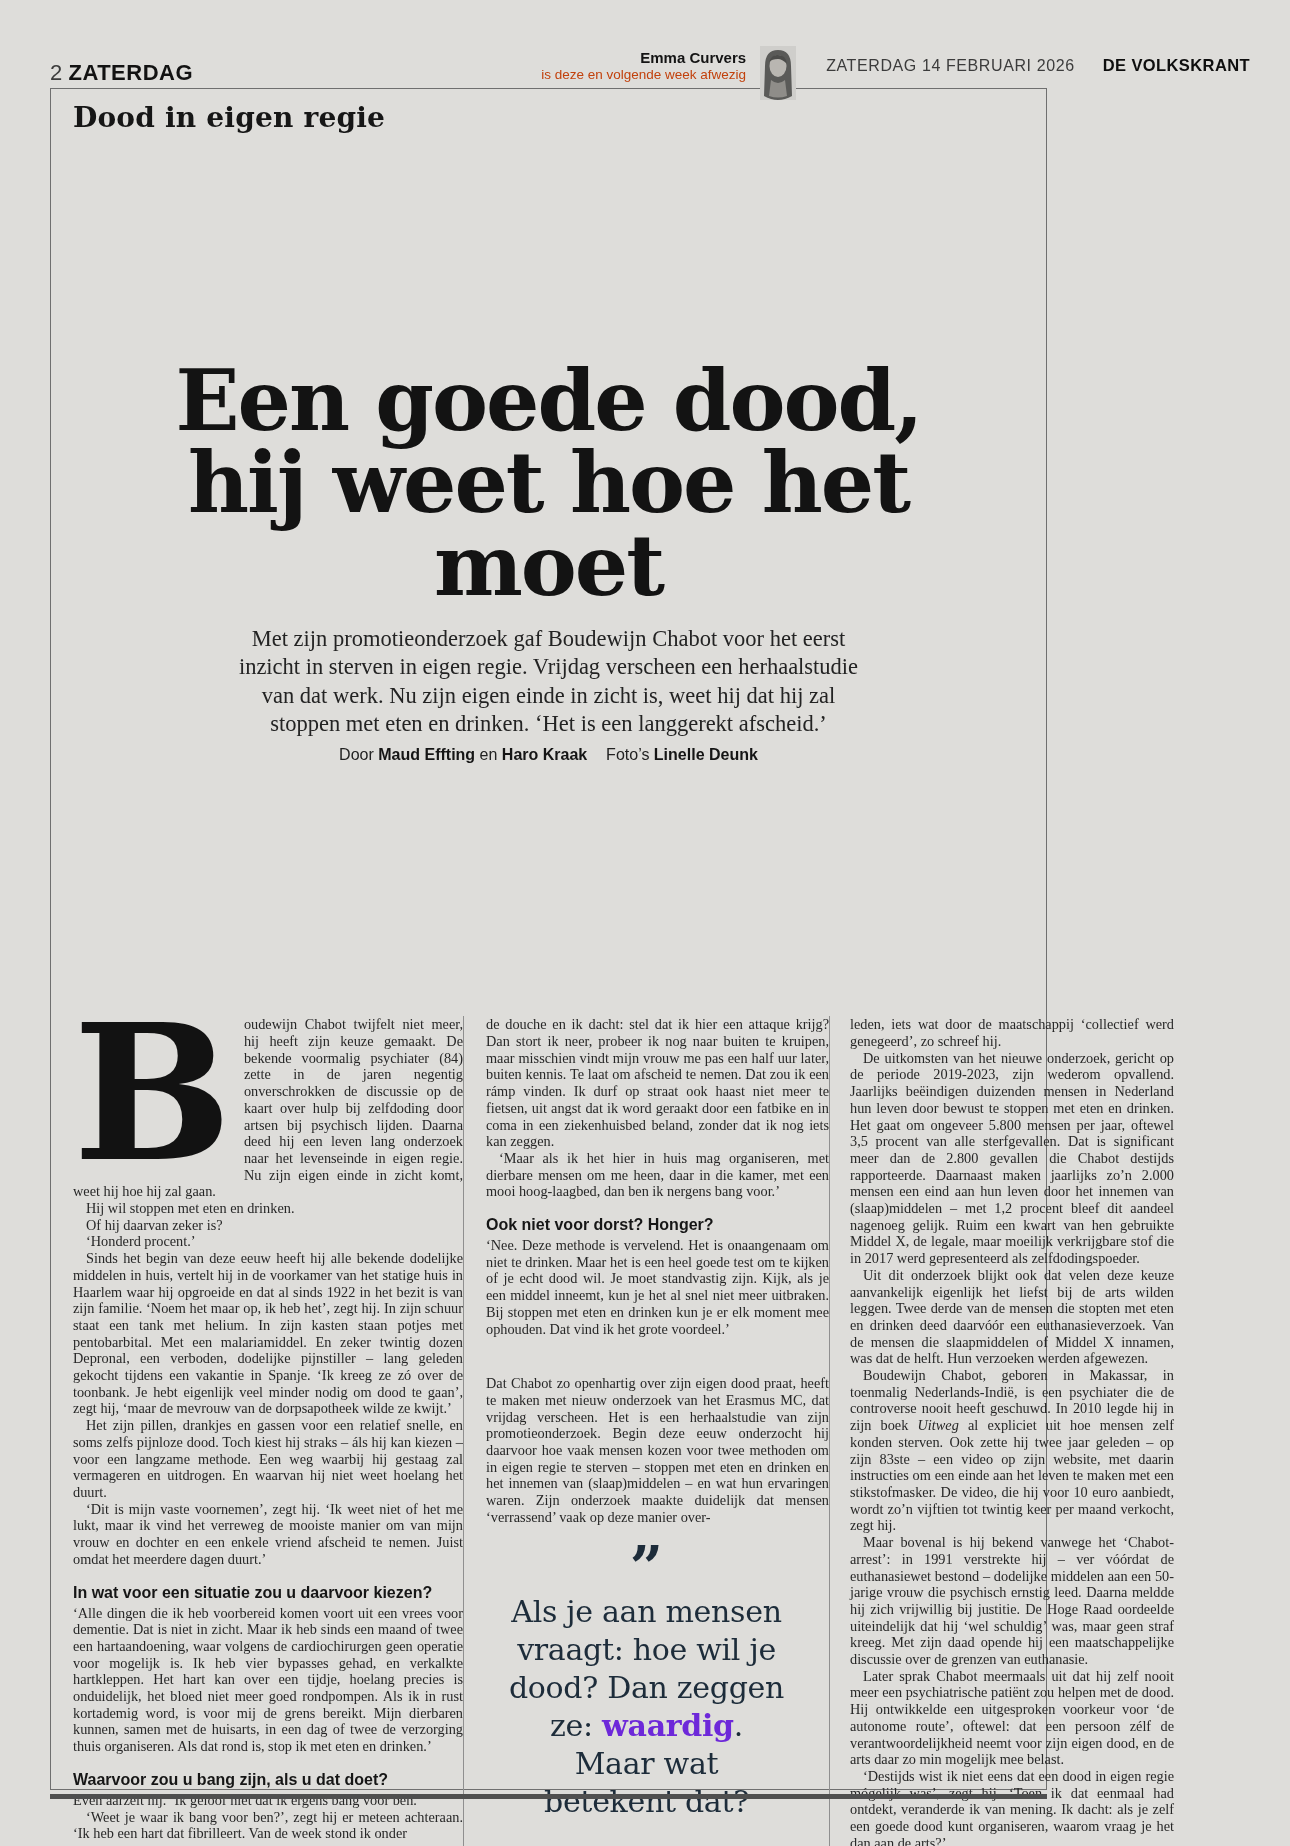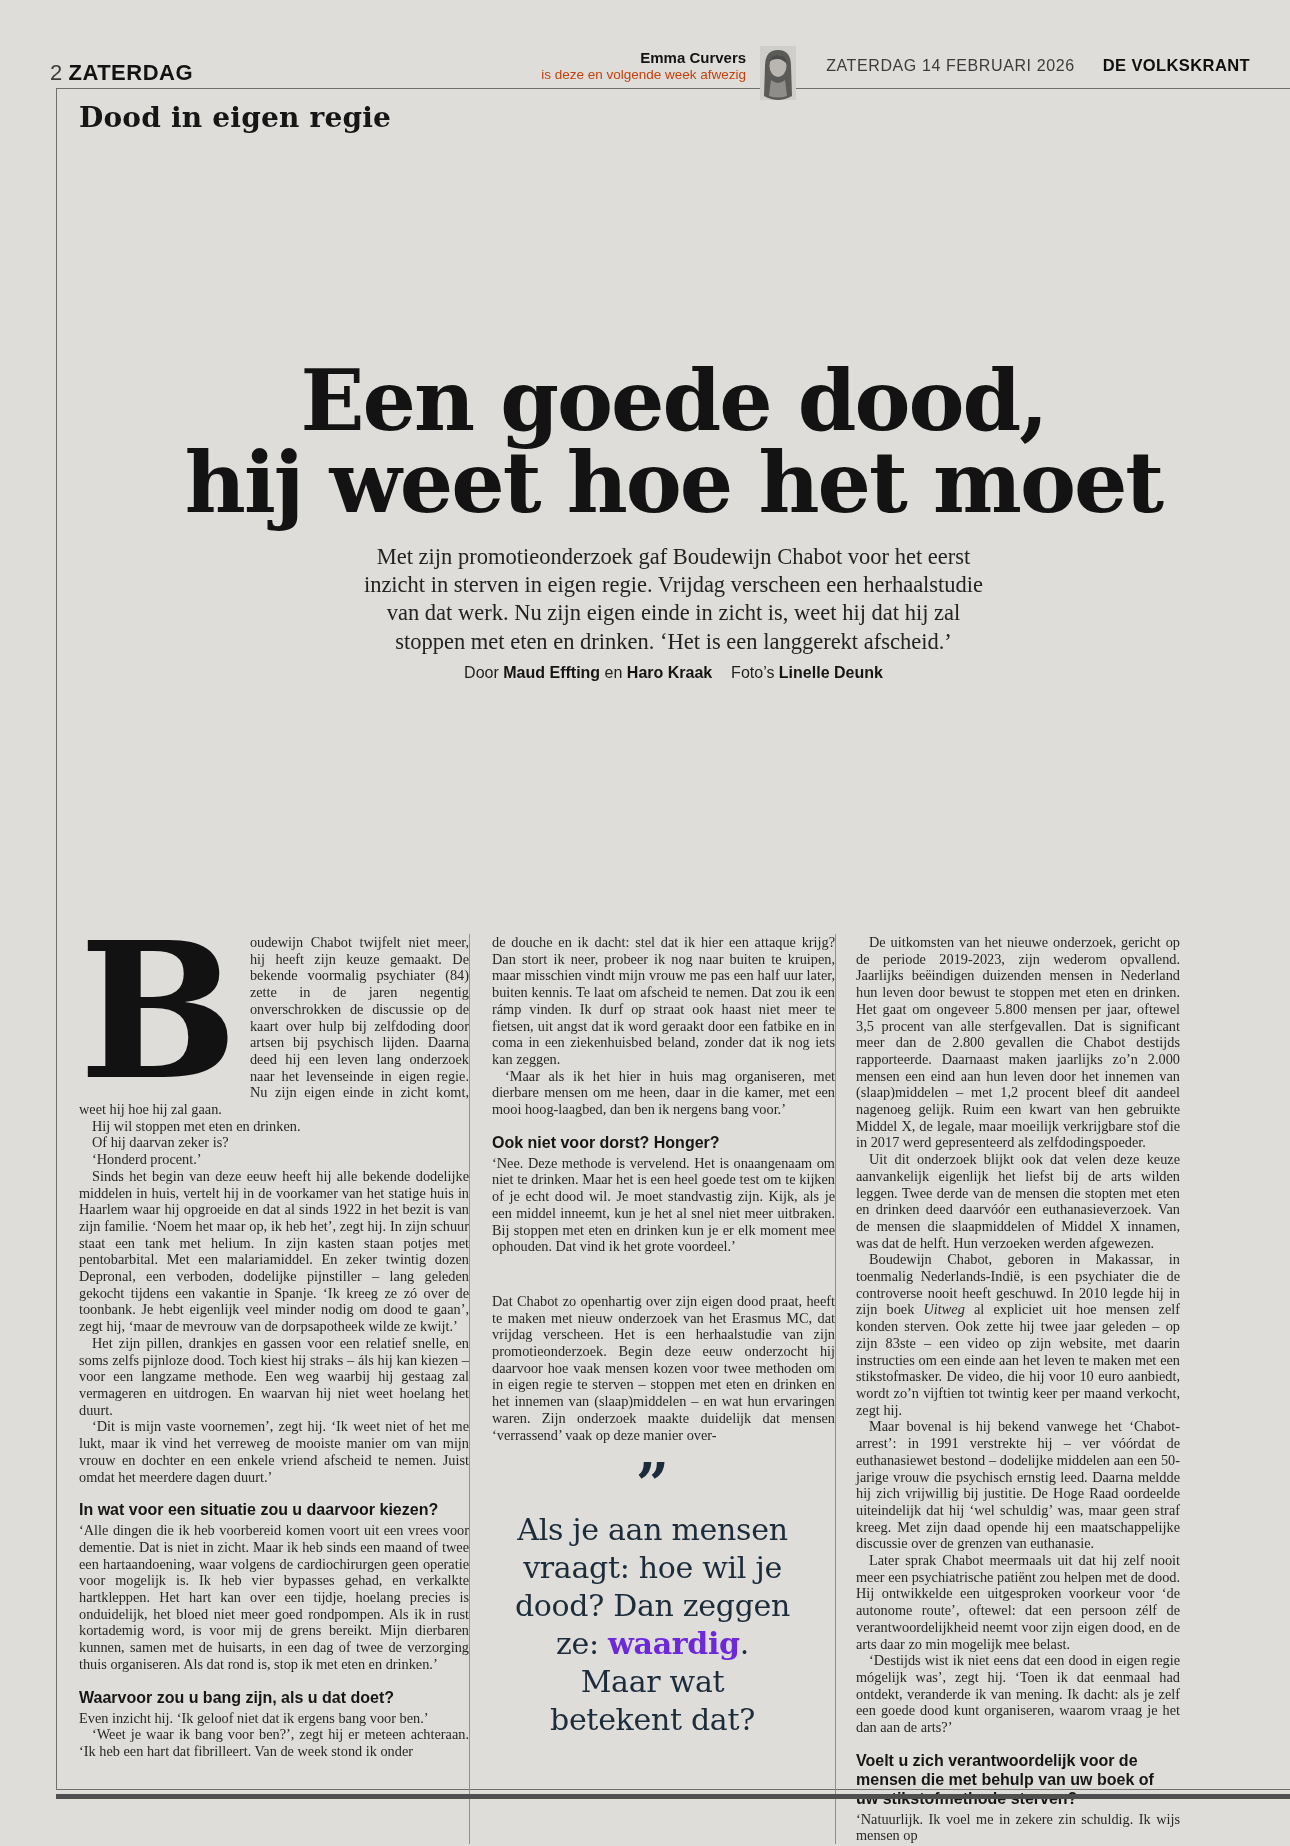--- a/index.html
+++ b/index.html
@@ -23,21 +23,21 @@
   .topright{ display:flex; align-items:center; gap:14px;}
   .columnist{ text-align:right; line-height:1.25; padding-bottom:1px;}
   .columnist .cname{ font-weight:800; font-size:15px; color:#141414;}
   .columnist .cnote{ font-weight:400; font-size:13.5px; color:#c2410c;}
   .portrait{ width:36px; height:54px; margin-bottom:-12px; position:relative; z-index:3;}
   .masthead{ display:flex; align-items:baseline; gap:28px; padding-bottom:3px; margin-left:16px;}
   .m-date{ font-size:16px; color:#3c3c3c; letter-spacing:.6px; font-weight:500;}
   .m-brand{ font-size:16.5px; color:#0e0e0e; font-weight:800; letter-spacing:.4px;}
   
   .sheet{
-    position:absolute; left:56px; top:88px; width:1235px; height:1702px;
+    position:absolute; left:50px; top:88px; width:997px; height:1702px;
     border:1px solid #6f6f6f;
     padding:0 22px;
   }
   .sheet::after{ 
     content:""; position:absolute; left:-1px; right:-1px; bottom:-10px; height:5px;
     background:#4f4f4f;
   }
   .kicker{
     margin-top:12px;
     font-family:"DejaVu Serif","Liberation Serif",serif;
@@ -165,39 +165,40 @@
           <p class="blk lead"><span class="dropcap">B</span>oudewijn Chabot twijfelt niet meer, hij heeft zijn keuze gemaakt. De bekende voormalig psychiater (84) zette in de jaren negentig onverschrokken de discussie op de kaart over hulp bij zelfdoding door artsen bij psychisch lijden. Daarna deed hij een leven lang onderzoek naar het levenseinde in eigen regie. Nu zijn eigen einde in zicht komt, weet hij hoe hij zal gaan.</p>
           <p class="blk para">Hij wil stoppen met eten en drinken.</p>
           <p class="blk para">Of hij daarvan zeker is?</p>
           <p class="blk para">‘Honderd procent.’</p>
           <p class="blk para">Sinds het begin van deze eeuw heeft hij alle bekende dodelijke middelen in huis, vertelt hij in de voorkamer van het statige huis in Haarlem waar hij opgroeide en dat al sinds 1922 in het bezit is van zijn familie. ‘Noem het maar op, ik heb het’, zegt hij. In zijn schuur staat een tank met helium. In zijn kasten staan potjes met pentobarbital. Met een malariamiddel. En zeker twintig dozen Depronal, een verboden, dodelijke pijnstiller – lang geleden gekocht tijdens een vakantie in Spanje. ‘Ik kreeg ze zó over de toonbank. Je hebt eigenlijk veel minder nodig om dood te gaan’, zegt hij, ‘maar de mevrouw van de dorpsapotheek wilde ze kwijt.’</p>
           <p class="blk para">Het zijn pillen, drankjes en gassen voor een relatief snelle, en soms zelfs pijnloze dood. Toch kiest hij straks – áls hij kan kiezen – voor een langzame methode. Een weg waarbij hij gestaag zal vermageren en uitdrogen. En waarvan hij niet weet hoelang het duurt.</p>
           <p class="blk para">‘Dit is mijn vaste voornemen’, zegt hij. ‘Ik weet niet of het me lukt, maar ik vind het verreweg de mooiste manier om van mijn vrouw en dochter en een enkele vriend afscheid te nemen. Juist omdat het meerdere dagen duurt.’</p>
           <h3 class="blk subhead">In wat voor een situatie zou u daarvoor kiezen?</h3>
           <p class="blk flush">‘Alle dingen die ik heb voorbereid komen voort uit een vrees voor dementie. Dat is niet in zicht. Maar ik heb sinds een maand of twee een hartaandoening, waar volgens de cardiochirurgen geen operatie voor mogelijk is. Ik heb vier bypasses gehad, en verkalkte hartkleppen. Het hart kan over een tijdje, hoelang precies is onduidelijk, het bloed niet meer goed rondpompen. Als ik in rust kortademig word, is voor mij de grens bereikt. Mijn dierbaren kunnen, samen met de huisarts, in een dag of twee de verzorging thuis organiseren. Als dat rond is, stop ik met eten en drinken.’</p>
           <h3 class="blk subhead">Waarvoor zou u bang zijn, als u dat doet?</h3>
-          <p class="blk flush">Even inzicht hij. ‘Ik geloof niet dat ik ergens bang voor ben.’</p>
+          <p class="blk flush">Even aarzelt hij. ‘Ik geloof niet dat ik ergens bang voor ben.’</p>
           <p class="blk para">‘Weet je waar ik bang voor ben?’, zegt hij er meteen achteraan. ‘Ik heb een hart dat fibrilleert. Van de week stond ik onder</p>
         </div>
     </div>
     <div class="colwrap">
       <div class="col">
           <p class="blk flush">de douche en ik dacht: stel dat ik hier een attaque krijg? Dan stort ik neer, probeer ik nog naar buiten te kruipen, maar misschien vindt mijn vrouw me pas een half uur later, buiten kennis. Te laat om afscheid te nemen. Dat zou ik een rámp vinden. Ik durf op straat ook haast niet meer te fietsen, uit angst dat ik word geraakt door een fatbike en in coma in een ziekenhuisbed beland, zonder dat ik nog iets kan zeggen.</p>
           <p class="blk para">‘Maar als ik het hier in huis mag organiseren, met dierbare mensen om me heen, daar in die kamer, met een mooi hoog-laagbed, dan ben ik nergens bang voor.’</p>
           <h3 class="blk subhead">Ook niet voor dorst? Honger?</h3>
           <p class="blk flush">‘Nee. Deze methode is vervelend. Het is onaangenaam om niet te drinken. Maar het is een heel goede test om te kijken of je echt dood wil. Je moet standvastig zijn. Kijk, als je een middel inneemt, kun je het al snel niet meer uitbraken. Bij stoppen met eten en drinken kun je er elk moment mee ophouden. Dat vind ik het grote voordeel.’</p>
           <p class="blk gap">Dat Chabot zo openhartig over zijn eigen dood praat, heeft te maken met nieuw onderzoek van het Erasmus MC, dat vrijdag verscheen. Het is een herhaalstudie van zijn promotieonderzoek. Begin deze eeuw onderzocht hij daarvoor hoe vaak mensen kozen voor twee methoden om in eigen regie te sterven – stoppen met eten en drinken en het innemen van (slaap)middelen – en wat hun ervaringen waren. Zijn onderzoek maakte duidelijk dat mensen ‘verrassend’ vaak op deze manier over-</p>
         </div>
       <figure class="pullquote">
         <div class="pq-mark">”</div>
         <blockquote class="pq-text"><span>Als je aan mensen vraagt: hoe wil je dood? Dan zeggen ze: </span><span class="pq-hl">waardig</span><span>. Maar wat betekent dat?</span></blockquote>
       </figure>
     </div>
     <div class="colwrap">
       <div class="col">
+          <p class="blk flush">leden, iets wat door de maatschappij ‘collectief werd genegeerd’, zo schreef hij.</p>
           <p class="blk para">De uitkomsten van het nieuwe onderzoek, gericht op de periode 2019-2023, zijn wederom opvallend. Jaarlijks beëindigen duizenden mensen in Nederland hun leven door bewust te stoppen met eten en drinken. Het gaat om ongeveer 5.800 mensen per jaar, oftewel 3,5 procent van alle sterfgevallen. Dat is significant meer dan de 2.800 gevallen die Chabot destijds rapporteerde. Daarnaast maken jaarlijks zo’n 2.000 mensen een eind aan hun leven door het innemen van (slaap)middelen – met 1,2 procent bleef dit aandeel nagenoeg gelijk. Ruim een kwart van hen gebruikte Middel X, de legale, maar moeilijk verkrijgbare stof die in 2017 werd gepresenteerd als zelfdodingspoeder.</p>
           <p class="blk para">Uit dit onderzoek blijkt ook dat velen deze keuze aanvankelijk eigenlijk het liefst bij de arts wilden leggen. Twee derde van de mensen die stopten met eten en drinken deed daarvóór een euthanasieverzoek. Van de mensen die slaapmiddelen of Middel X innamen, was dat de helft. Hun verzoeken werden afgewezen.</p>
           <p class="blk para">Boudewijn Chabot, geboren in Makassar, in toenmalig Nederlands-Indië, is een psychiater die de controverse nooit heeft geschuwd. In 2010 legde hij in zijn boek <em>Uitweg</em> al expliciet uit hoe mensen zelf konden sterven. Ook zette hij twee jaar geleden – op zijn 83ste – een video op zijn website, met daarin instructies om een einde aan het leven te maken met een stikstofmasker. De video, die hij voor 10 euro aanbiedt, wordt zo’n vijftien tot twintig keer per maand verkocht, zegt hij.</p>
           <p class="blk para">Maar bovenal is hij bekend vanwege het ‘Chabot-arrest’: in 1991 verstrekte hij – ver vóórdat de euthanasiewet bestond – dodelijke middelen aan een 50-jarige vrouw die psychisch ernstig leed. Daarna meldde hij zich vrijwillig bij justitie. De Hoge Raad oordeelde uiteindelijk dat hij ‘wel schuldig’ was, maar geen straf kreeg. Met zijn daad opende hij een maatschappelijke discussie over de grenzen van euthanasie.</p>
           <p class="blk para">Later sprak Chabot meermaals uit dat hij zelf nooit meer een psychiatrische patiënt zou helpen met de dood. Hij ontwikkelde een uitgesproken voorkeur voor ‘de autonome route’, oftewel: dat een persoon zélf de verantwoordelijkheid neemt voor zijn eigen dood, en de arts daar zo min mogelijk mee belast.</p>
           <p class="blk para">‘Destijds wist ik niet eens dat een dood in eigen regie mógelijk was’, zegt hij. ‘Toen ik dat eenmaal had ontdekt, veranderde ik van mening. Ik dacht: als je zelf een goede dood kunt organiseren, waarom vraag je het dan aan de arts?’</p>
           <h3 class="blk subhead">Voelt u zich verantwoordelijk voor de mensen die met behulp van uw boek of uw stikstofmethode sterven?</h3>
           <p class="blk flush">‘Natuurlijk. Ik voel me in zekere zin schuldig. Ik wijs mensen op</p>
         </div>
     </div>

